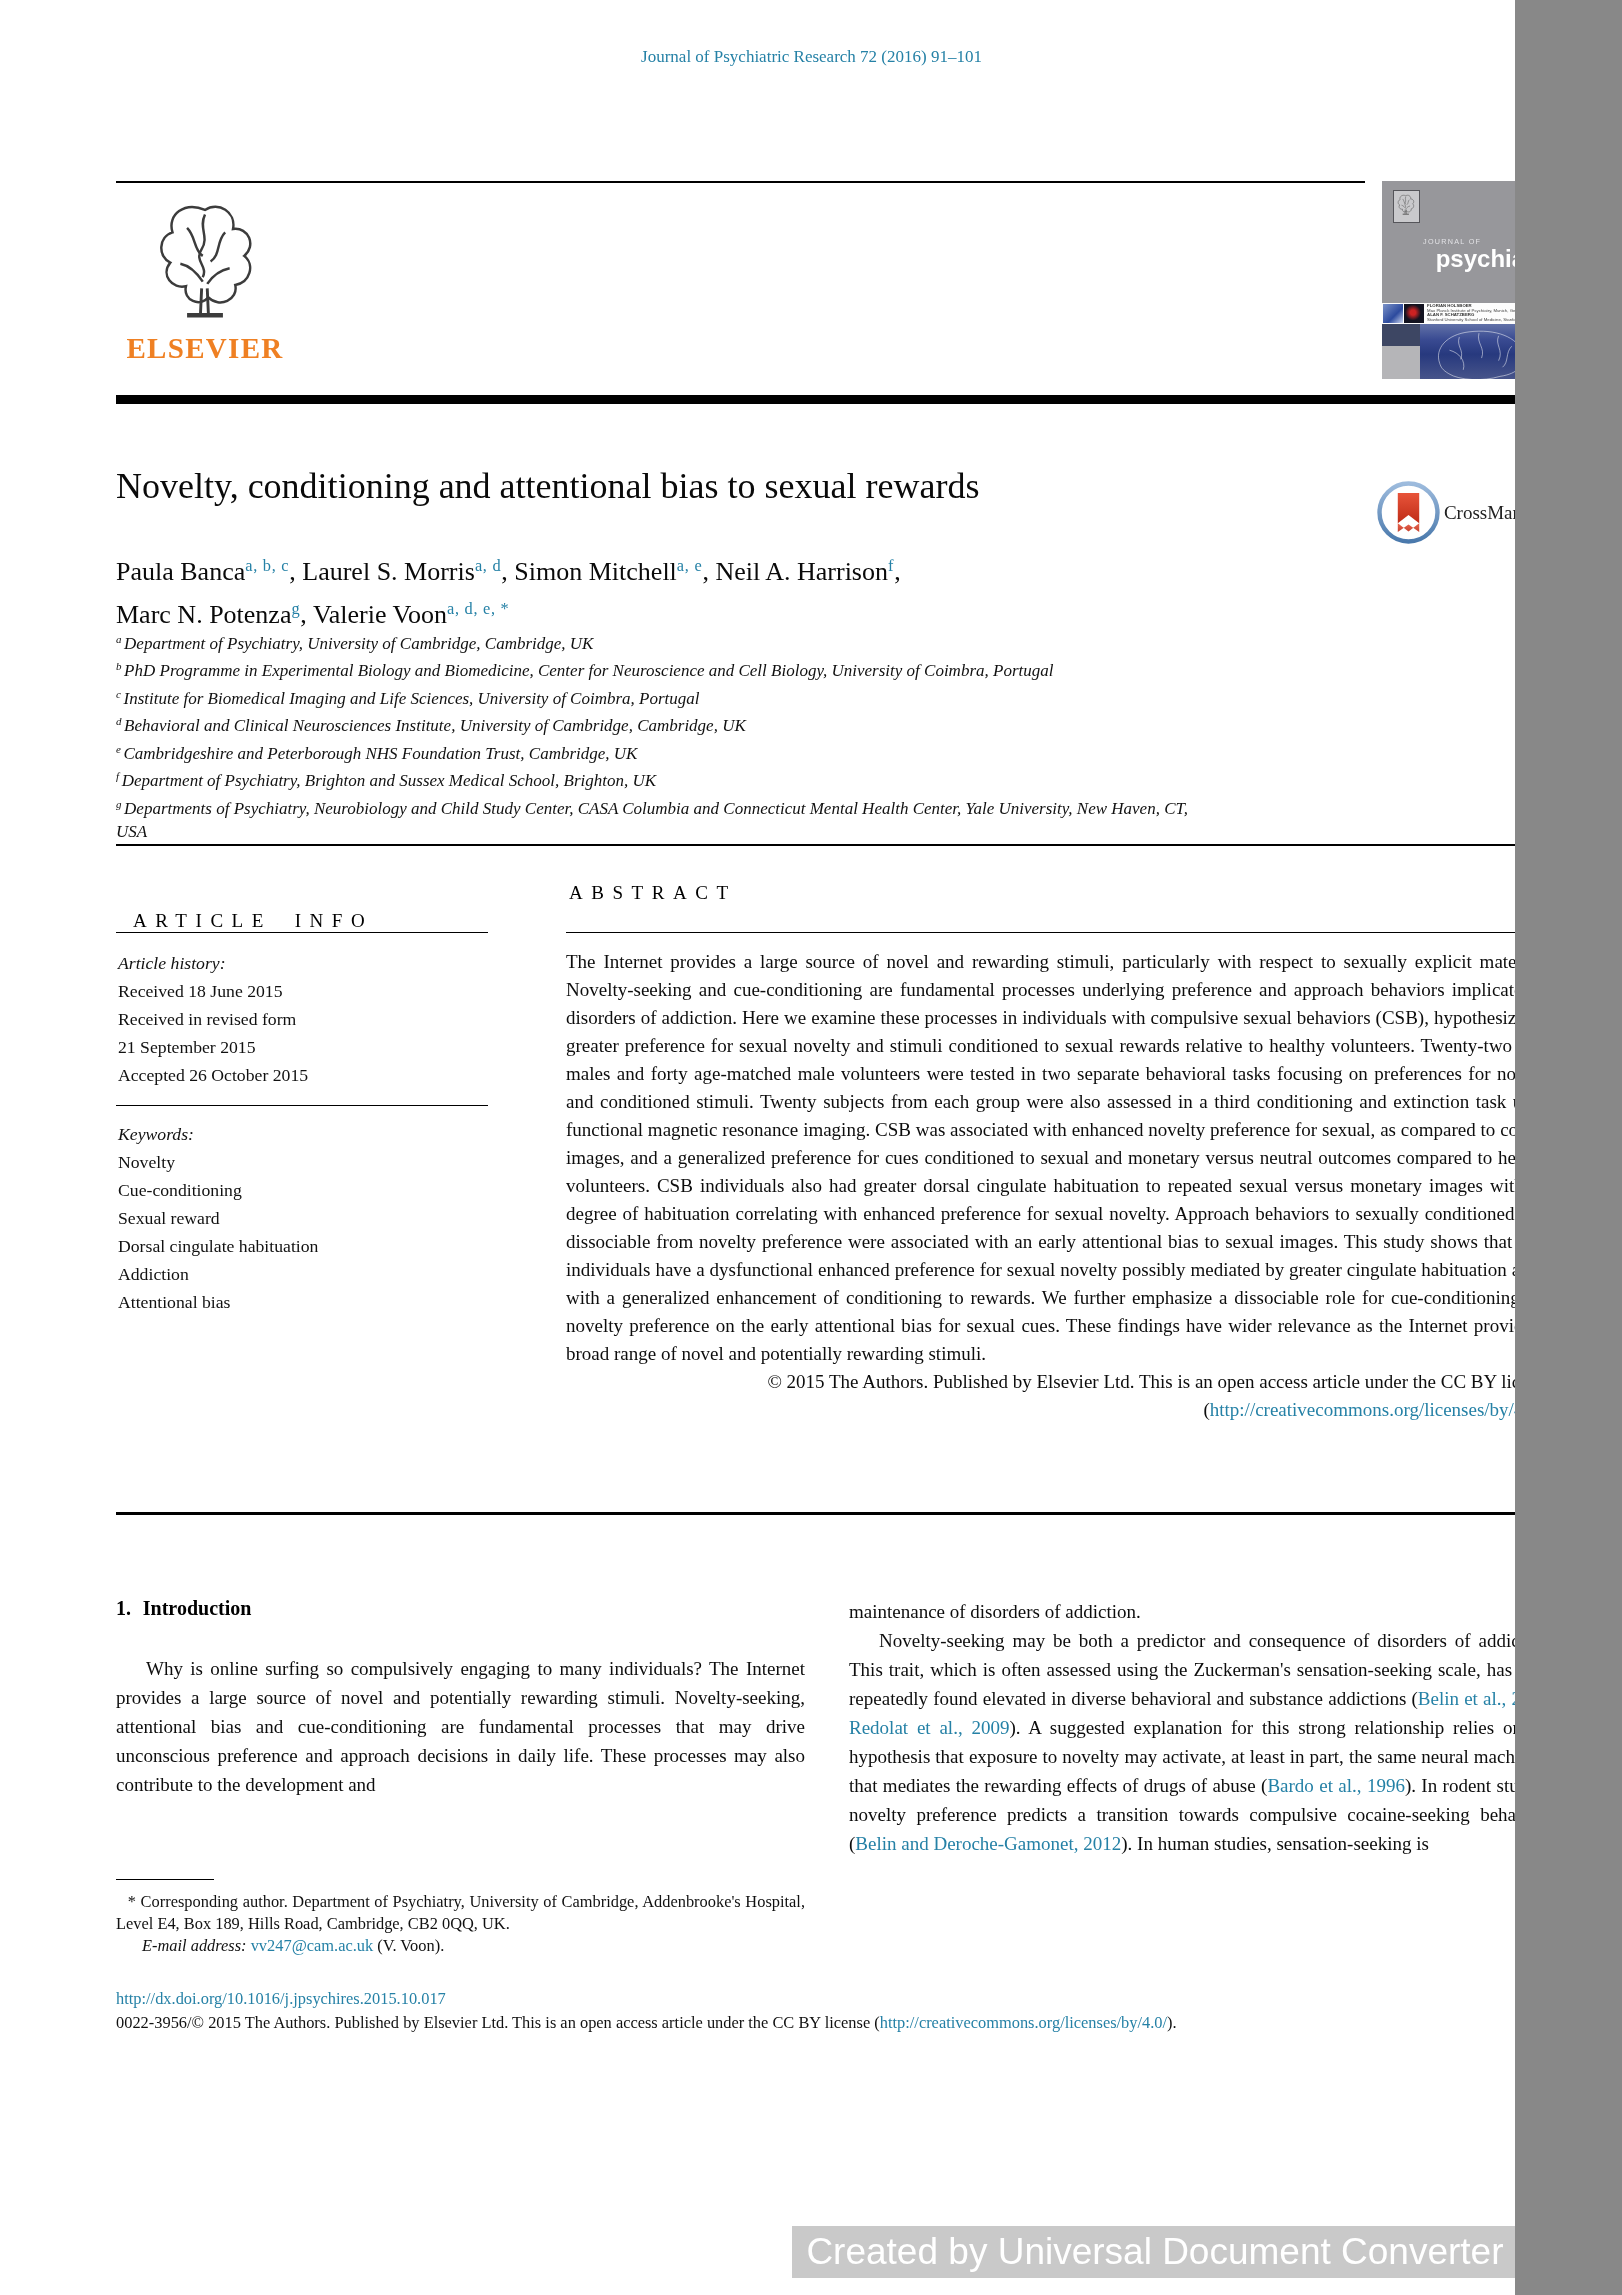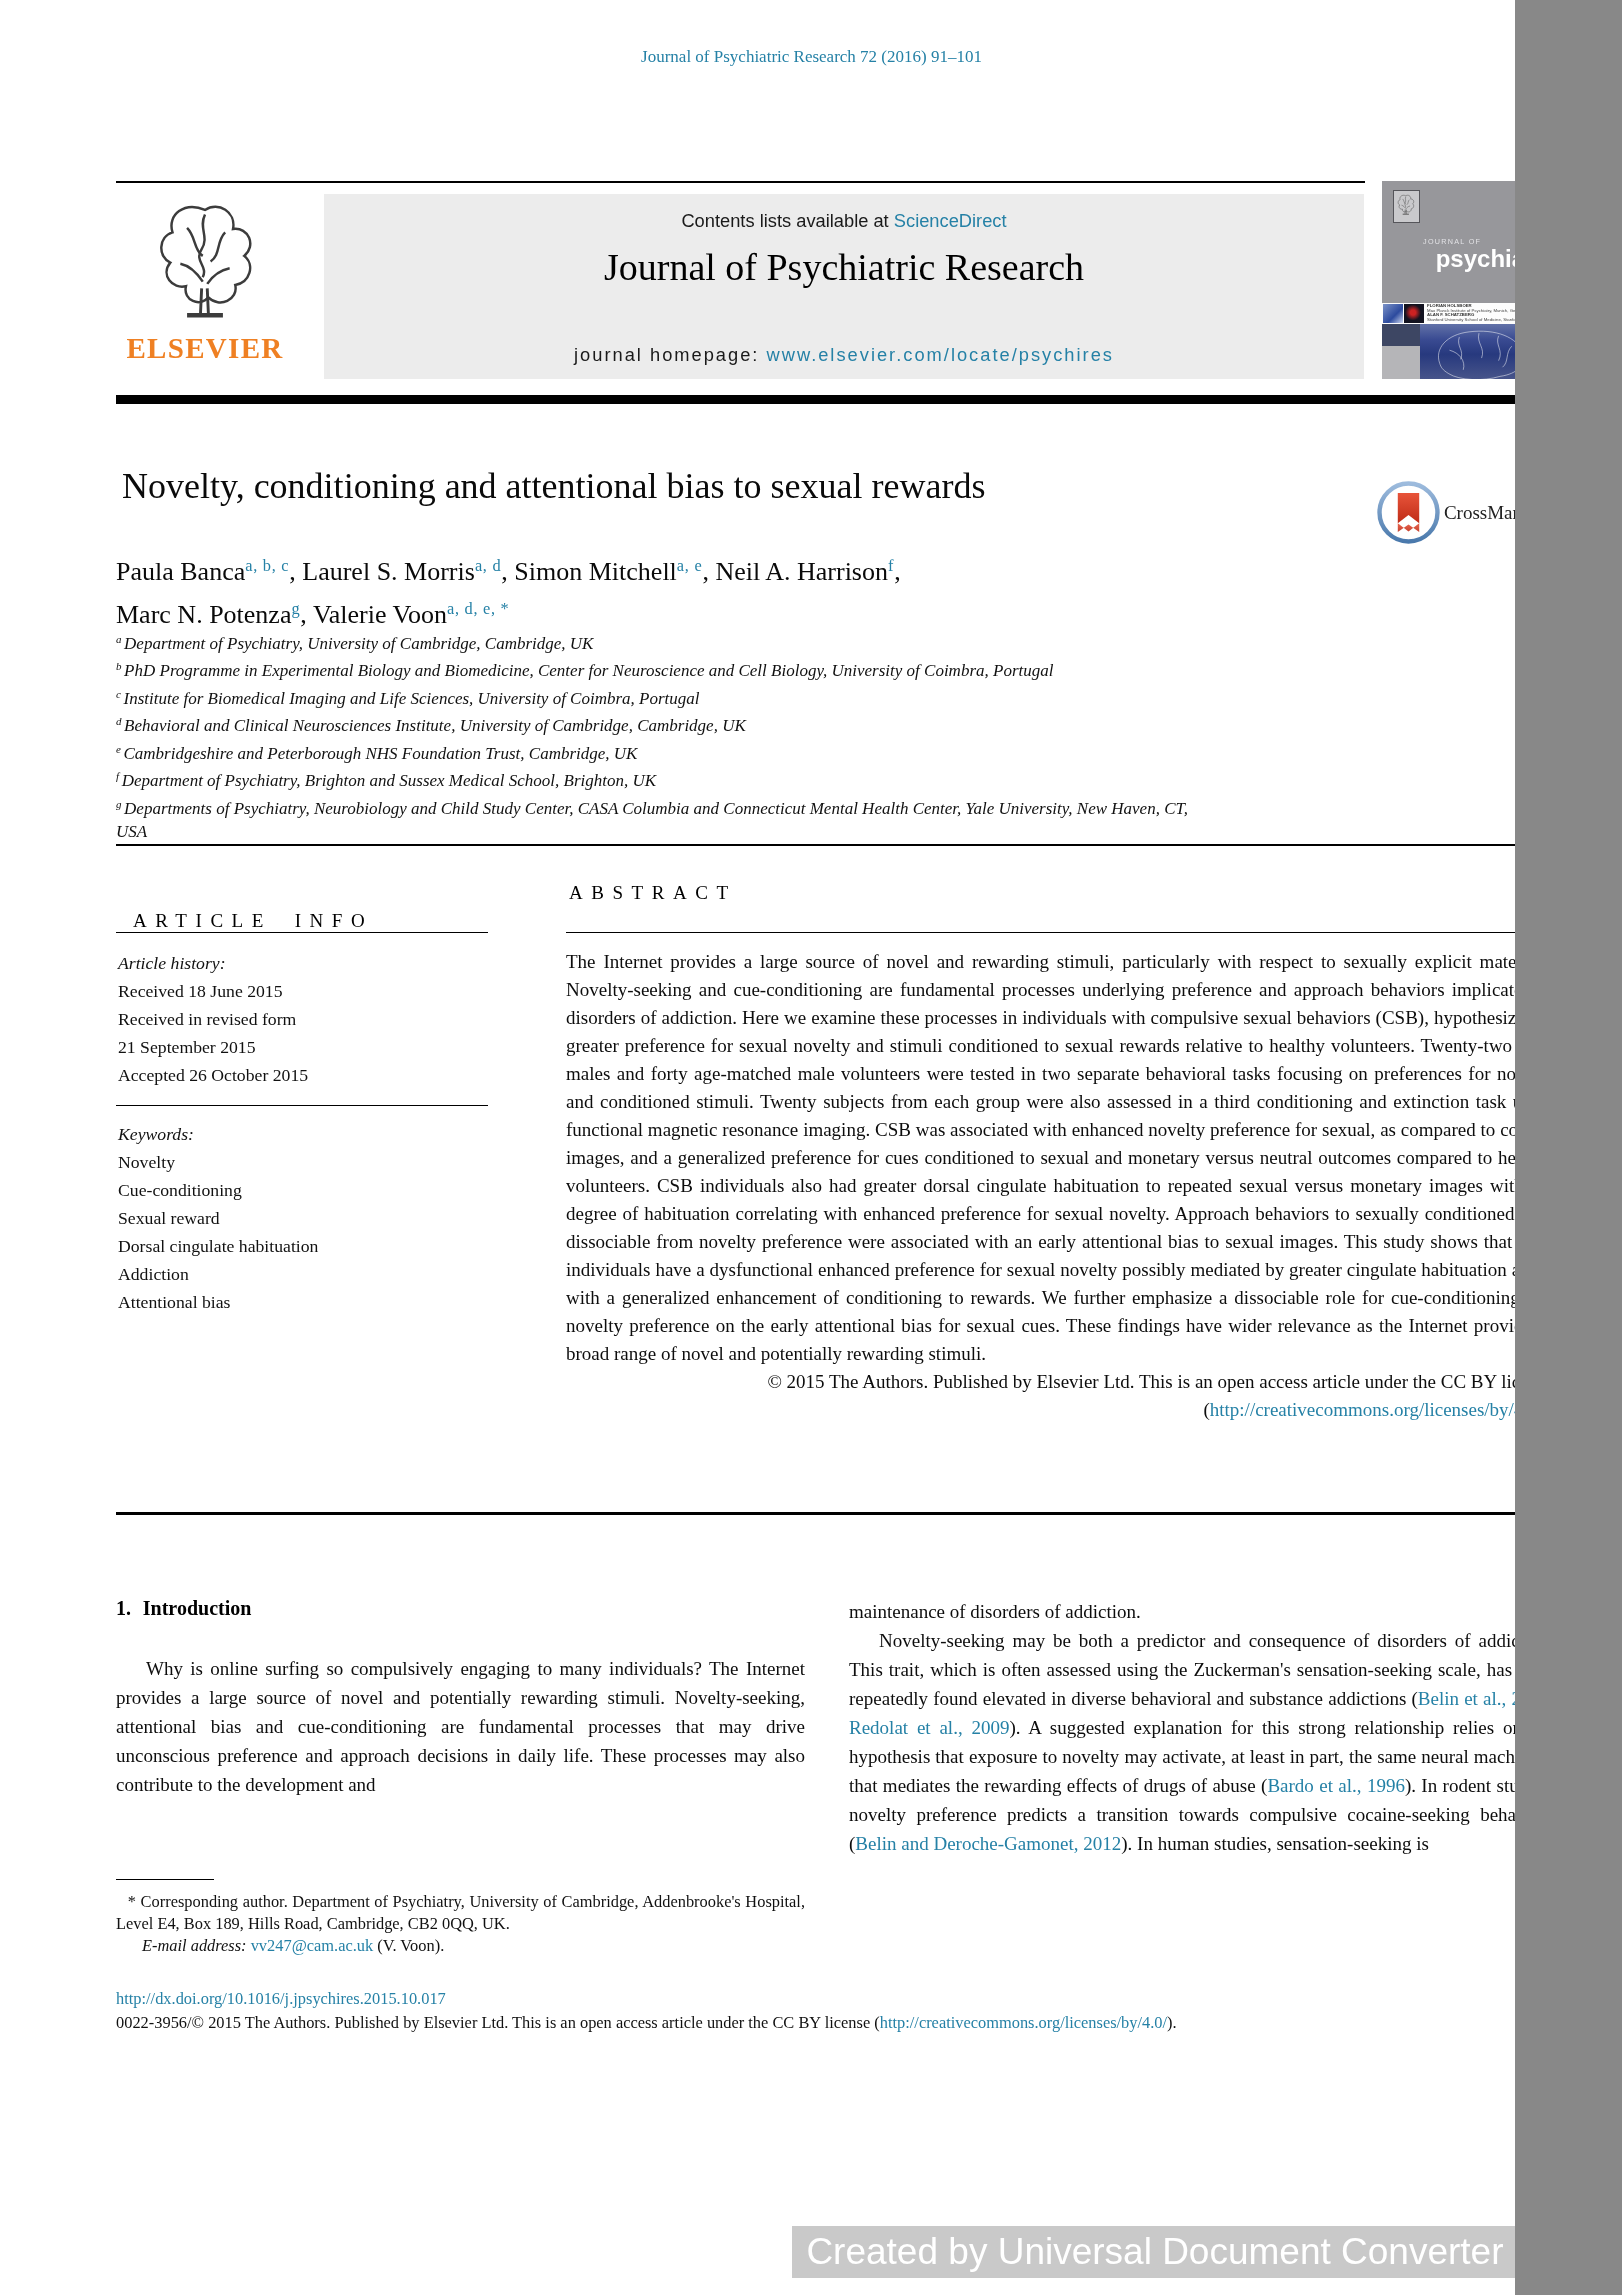--- a/index.html
+++ b/index.html
@@ -32,21 +32,21 @@
   .cover-th2{width:19.6px;height:18.3px;margin:1.3px 0 0 1.3px;background:radial-gradient(circle at 45% 45%, #c22 0 2.6px, #131320 7.9px);}
   .cover-edit{margin:1.3px 0 0 3.3px;font-family:"Liberation Sans",sans-serif;font-size:4.3px;line-height:4.6px;color:#444;}
   .cover-edit div:nth-child(1),.cover-edit div:nth-child(3){font-weight:bold;color:#333;}
   .cover-bands{position:absolute;left:0;top:143px;width:152px;height:55px;background:linear-gradient(180deg,#6272a8 0%,#3a4b92 28%,#27397e 55%,#47548a 100%);}
   .cover-darkcol{position:absolute;left:0;top:143px;width:38px;height:55px;background:#3d4663;}
   .cover-greysq{position:absolute;left:0;top:165px;width:38px;height:33px;background:#b5b5b8;}
   .cover-brain{position:absolute;right:0;top:143px;width:114px;height:55px;}
   
   .bar-black{left:116px;top:395px;width:1438px;height:9.2px;background:#000;}
   
-  .paper-title{left:116px;top:465px;width:1230px;font-size:36px;color:#0a0a0a;margin-left:6px;}
+  .paper-title{left:116px;top:465px;width:1230px;font-size:36px;color:#0a0a0a;}
   .crossmark{left:1377px;top:480px;display:flex;align-items:center;}
   .crossmark svg{width:63px;height:65px;}
   .crossmark-label{font-size:19px;color:#222;margin-left:3.9px;}
   .authors{left:116px;top:547px;width:1309px;font-size:26px;line-height:37px;color:#0a0a0a;}
   .asup{color:#2581a6;font-size:16.4px;vertical-align:9.2px;letter-spacing:0.7px;}
   
   .affils{left:116px;top:628px;width:1427px;font-style:italic;font-size:17px;line-height:23.6px;color:#111;}
   .affils sup{font-size:11px;font-style:italic;vertical-align:5.9px;margin-right:2.6px;color:#111;}
   
   .rule-b{left:116px;top:844px;width:1438px;height:2px;background:#000;}
@@ -105,25 +105,20 @@
 
   <div class="abs rule-a"></div>
 
   <div class="abs logo-block">
     <svg class="logo-tree" viewBox="0 0 236 206" width="154" height="135">
         <use href="#tree-sym"></use>
       </svg>
     <span class="elsevier-word">ELSEVIER</span>
   </div>
 
-  <div class="abs headbox">
-    <div class="contents-line"><span>Contents lists available at </span><span class="lnk">ScienceDirect</span></div>
-    <div class="jtitle">Journal of Psychiatric Research</div>
-    <div class="homepage-line"><span>journal homepage: </span><span class="lnk">www.elsevier.com/locate/psychires</span></div>
-  </div>
 
   <div class="abs cover">
     <div class="cover-minilogo">
         <svg viewBox="0 0 30 36" width="19.6" height="23.6">
           <use href="#tree-sym"></use>
         </svg>
       </div>
     <div class="cover-journalof">JOURNAL OF</div>
     <div class="cover-t1">psychiatric</div>
     <div class="cover-t2">research</div>

